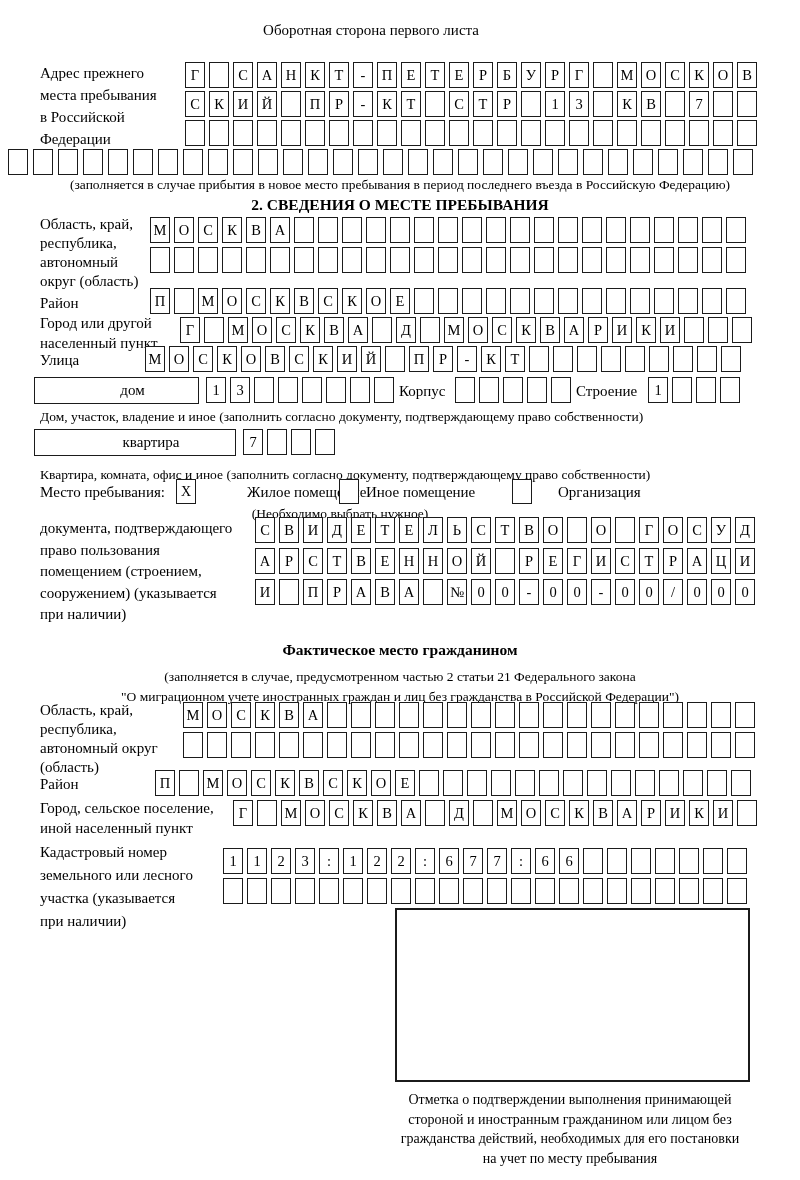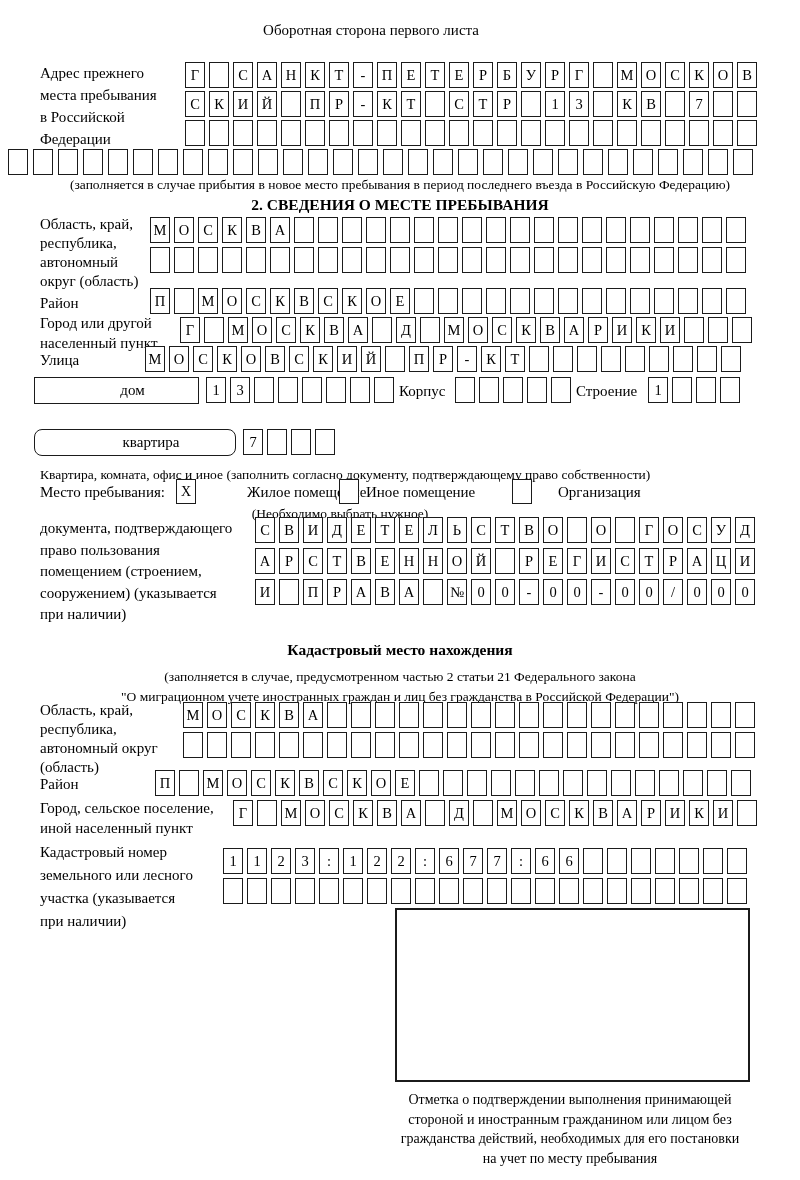--- a/index.html
+++ b/index.html
@@ -320,22 +320,23 @@
       <span class="cell"></span>
       <span class="cell"></span>
     </div>
   <div class="label" style="left:576px;top:381px;">Строение</div>
   <div class="cellrow" style="left:648px;top:377px;">
       <span class="cell">1</span>
       <span class="cell"></span>
       <span class="cell"></span>
       <span class="cell"></span>
     </div>
-
-  <div class="widebox" style="left:34px;top:429px;width:202px;height:27px;border-radius:8px;">квартира</div>
+  <div class="abs small" style="left:40px;top:409px;">Дом, участок, владение и иное (заполнить согласно документу, подтверждающему право собственности)</div>
+
+  <div class="widebox" style="left:34px;top:429px;width:202px;height:27px;">квартира</div>
   <div class="cellrow" style="left:243px;top:429px;">
       <span class="cell">7</span>
       <span class="cell"></span>
       <span class="cell"></span>
       <span class="cell"></span>
     </div>
   <div class="abs small" style="left:40px;top:461px;margin-top:6px;">Квартира, комната, офис и иное (заполнить согласно документу, подтверждающему право собственности)</div>
 
   <div class="label" style="left:40px;top:482px;">Место пребывания:</div>
   <div class="chk" style="left:176px;top:479px;">X</div>
@@ -416,21 +417,21 @@
       <span class="cell">0</span>
       <span class="cell">-</span>
       <span class="cell">0</span>
       <span class="cell">0</span>
       <span class="cell">/</span>
       <span class="cell">0</span>
       <span class="cell">0</span>
       <span class="cell">0</span>
     </div>
 
-  <div class="abs center bold" style="top:641px;font-size:15.5px;">Кадастровый место нахождения</div>
+  <div class="abs center bold" style="top:641px;font-size:15.5px;">Фактическое место гражданином</div>
   <div class="abs center small" style="top:667px;line-height:20px;">
       <div class="line">(заполняется в случае, предусмотренном частью 2 статьи 21 Федерального закона</div>
       <div class="line">"О миграционном учете иностранных граждан и лиц без гражданства в Российской Федерации")</div>
     </div>
 
   <div class="label" style="left:40px;top:701px;line-height:19px;">
       <div class="line">Область, край,</div>
       <div class="line">республика,</div>
       <div class="line">автономный округ</div>
       <div class="line">(область)</div>

